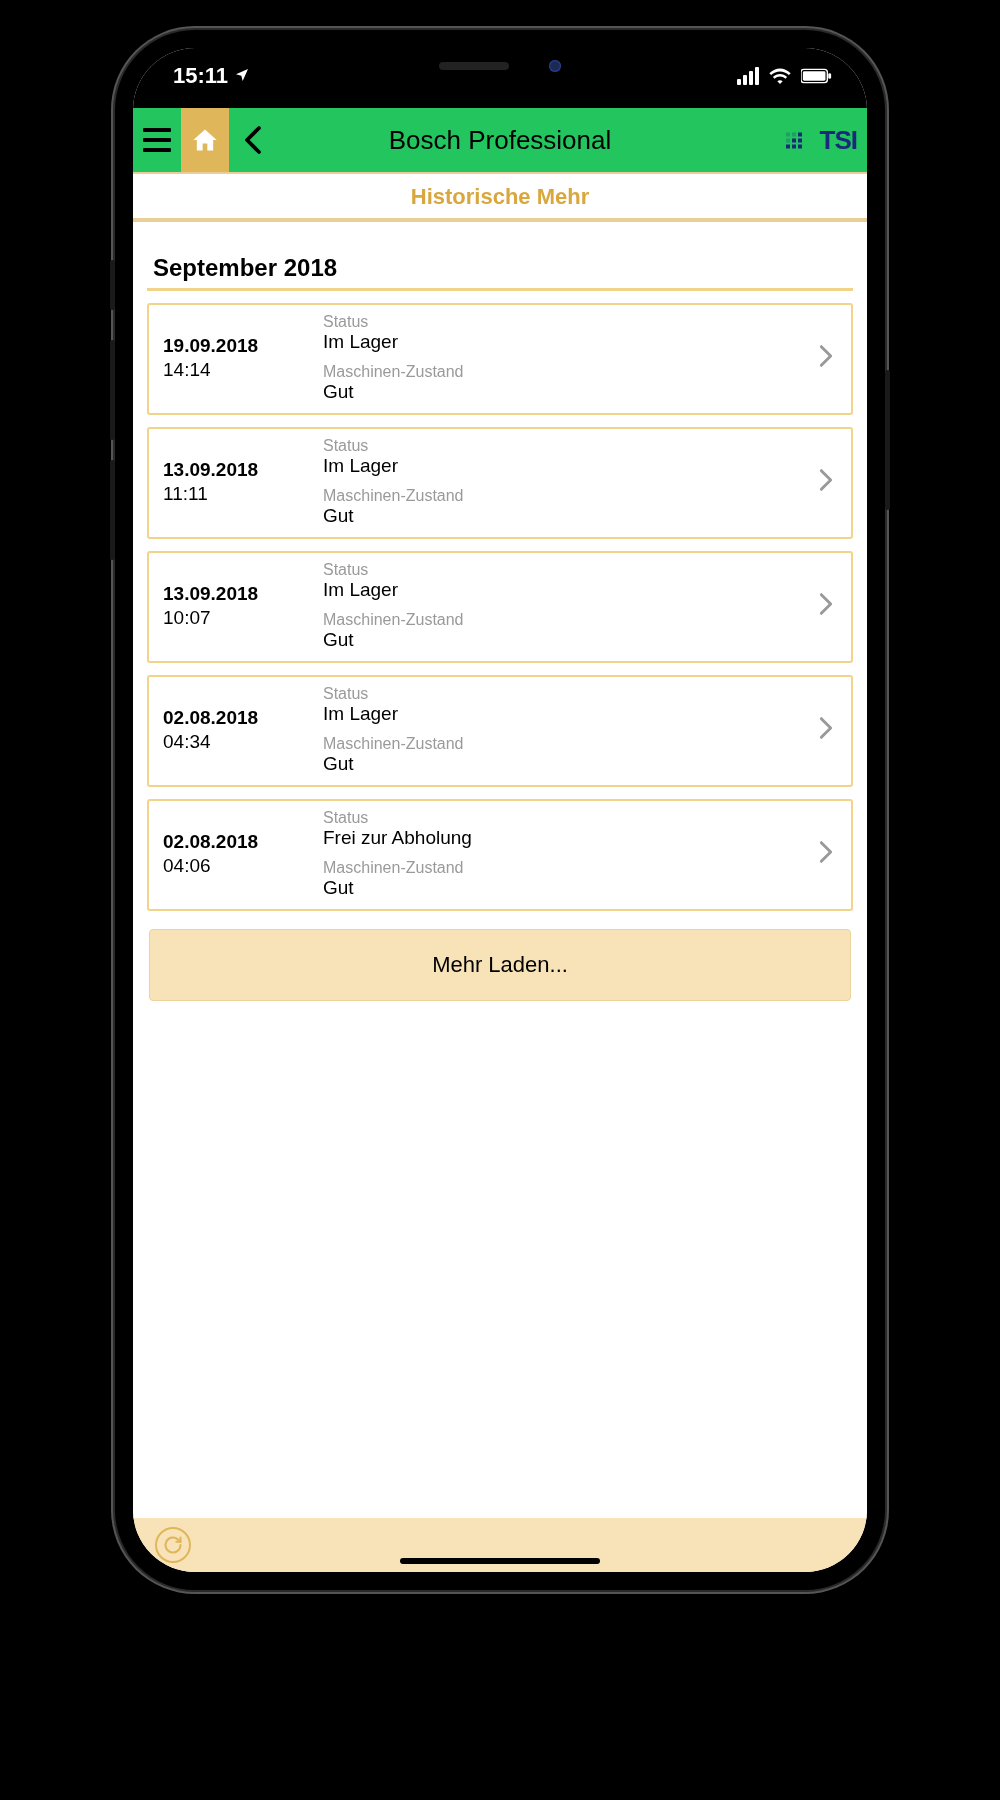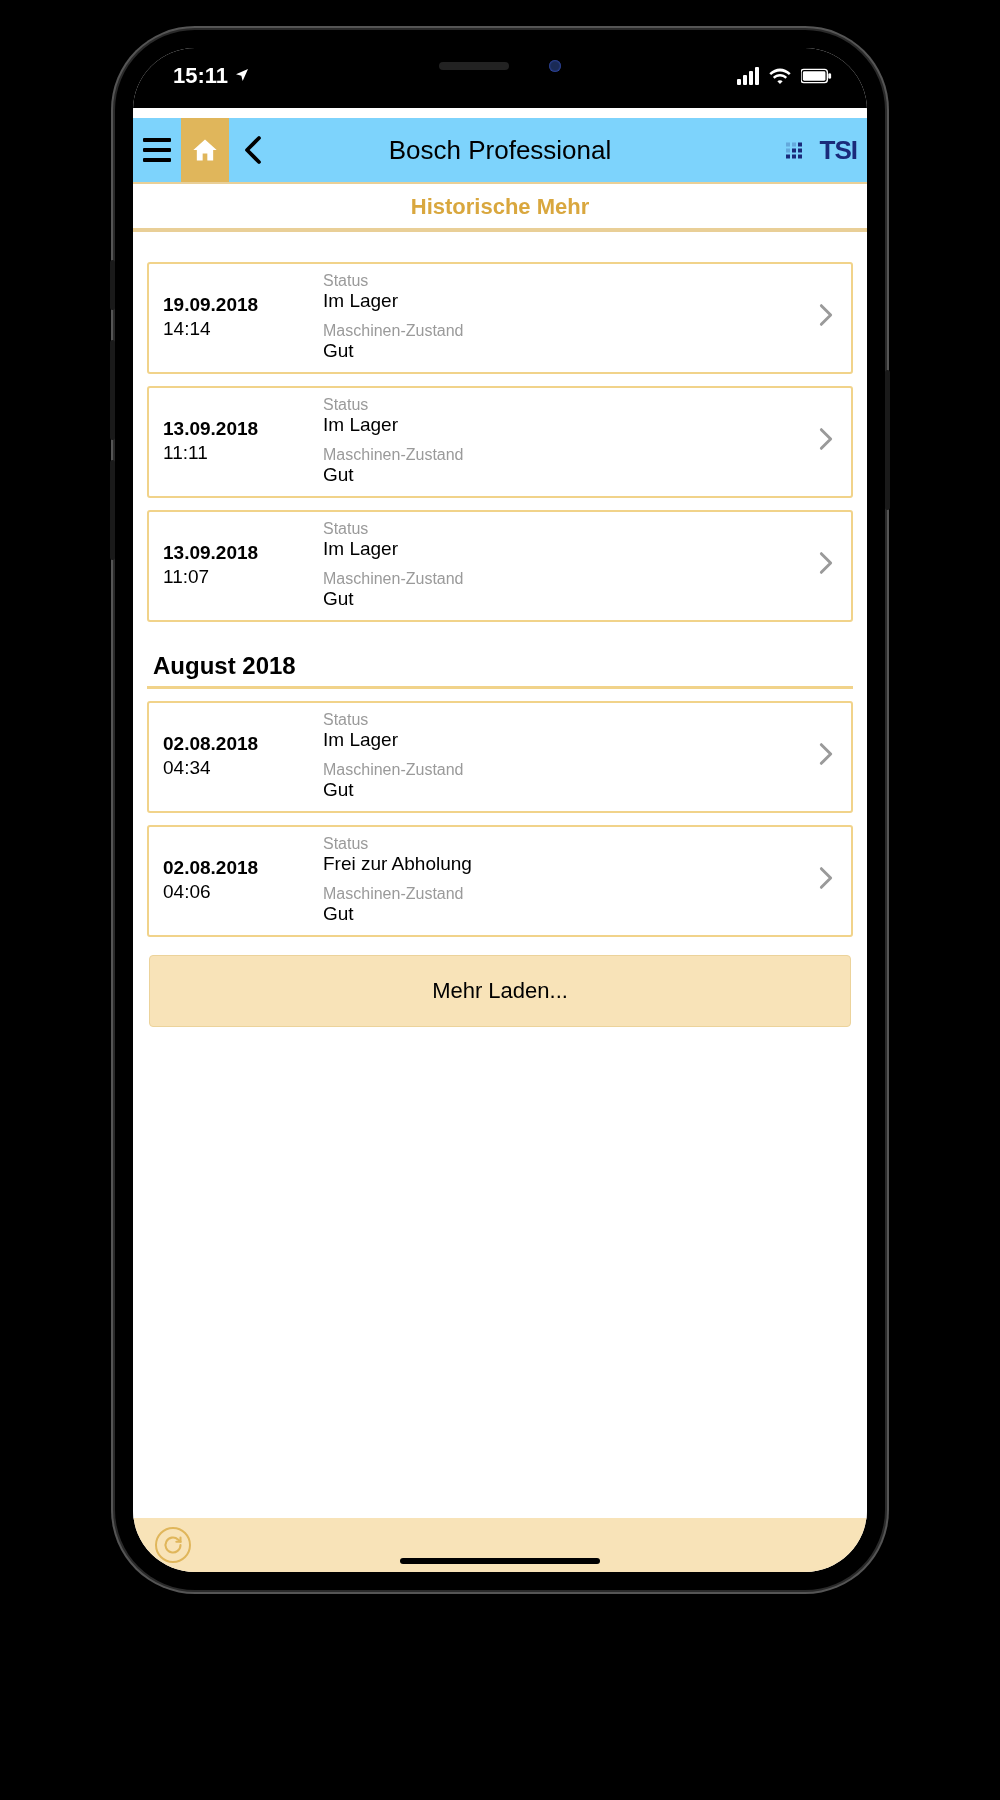--- a/index.html
+++ b/index.html
@@ -65,26 +65,25 @@
   .loc-arrow { display:inline-block; transform: rotate(0deg); }
   .statusbar .right { display:flex; align-items:center; gap:10px; }
   .sig, .wifi, .batt { display:inline-flex; align-items:flex-end; }
   .sig span { width:4px; background:#fff; margin-left:2px; border-radius:1px; }
   .sig span:nth-child(1){height:6px} .sig span:nth-child(2){height:10px}
   .sig span:nth-child(3){height:14px} .sig span:nth-child(4){height:18px}
   .wifi svg, .batt svg { display:block; }
 
   
   .navbar {
-    background: #7dd3fc;
+    background: #22c55e;
     height: 64px;
     display: flex;
     align-items: center;
     position: relative;
-    margin-top: 10px;
   }
   .hamburger {
     width: 48px; height:64px;
     display:flex; flex-direction:column; justify-content:center; align-items:center; gap:6px;
     cursor:pointer;
   }
   .hamburger span { width:28px; height:4px; background:#000; border-radius:1px; }
   .home-btn {
     width:48px; height:64px; background:#e0b65b;
     display:flex; align-items:center; justify-content:center; cursor:pointer;
@@ -268,20 +267,21 @@
             <span></span>
             <span></span>
         </span>
         <span>TSI</span>
       </div>
     </div>
 
     <div class="section-title">Historische Mehr</div>
 
     <div class="content" id="content">
+        <div class="month-header">September 2018</div>
         <div class="card">
           <div class="col-date">
             <div class="date">19.09.2018</div>
             <div class="time">14:14</div>
           </div>
           <div class="col-info">
             <div class="lbl">Status</div>
             <div class="val">Im Lager</div>
             <div class="lbl">Maschinen-Zustand</div>
             <div class="val">Gut</div>
@@ -301,33 +301,32 @@
             <div class="lbl">Maschinen-Zustand</div>
             <div class="val">Gut</div>
           </div>
           <div class="chev"><svg width="14" height="24" viewBox="0 0 12 20" fill="none" stroke="#9a9a9a" stroke-width="2.5" stroke-linecap="round" stroke-linejoin="round">
               <polyline points="2,2 10,10 2,18"></polyline>
             </svg></div>
         </div>
         <div class="card">
           <div class="col-date">
             <div class="date">13.09.2018</div>
-            <div class="time">11:07</div>
+            <div class="time">10:07</div>
           </div>
           <div class="col-info">
             <div class="lbl">Status</div>
             <div class="val">Im Lager</div>
             <div class="lbl">Maschinen-Zustand</div>
             <div class="val">Gut</div>
           </div>
           <div class="chev"><svg width="14" height="24" viewBox="0 0 12 20" fill="none" stroke="#9a9a9a" stroke-width="2.5" stroke-linecap="round" stroke-linejoin="round">
               <polyline points="2,2 10,10 2,18"></polyline>
             </svg></div>
         </div>
-        <div class="month-header">August 2018</div>
         <div class="card">
           <div class="col-date">
             <div class="date">02.08.2018</div>
             <div class="time">04:34</div>
           </div>
           <div class="col-info">
             <div class="lbl">Status</div>
             <div class="val">Im Lager</div>
             <div class="lbl">Maschinen-Zustand</div>
             <div class="val">Gut</div>

